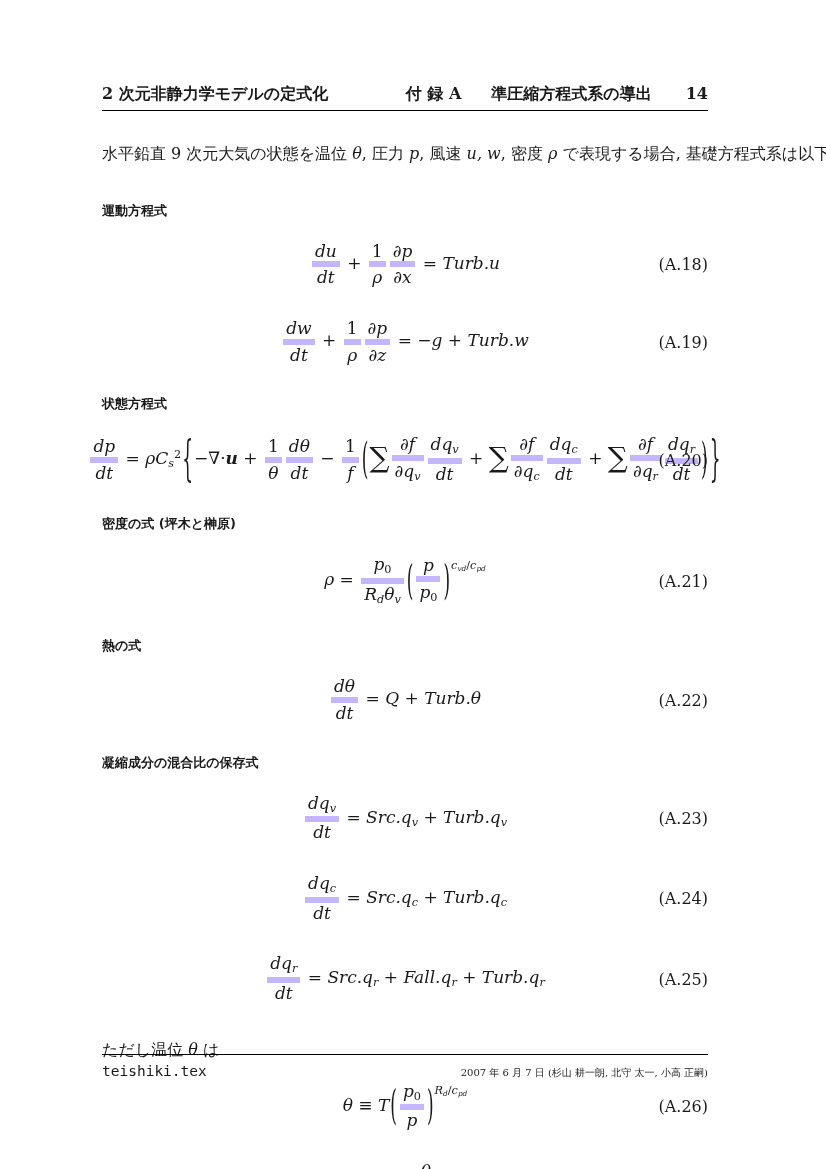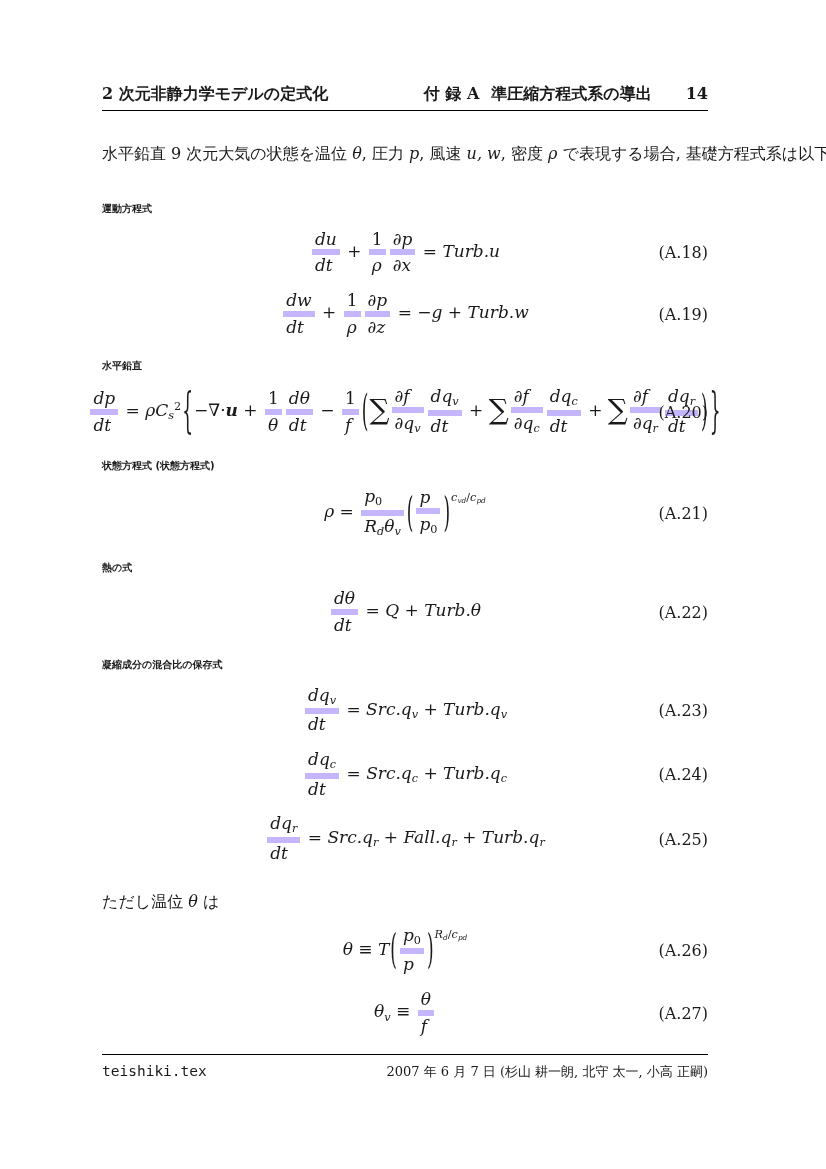--- a/index.html
+++ b/index.html
@@ -18,21 +18,21 @@
   }
   
   .pg-header{
     display:flex;align-items:baseline;
     font-size:16px;font-weight:bold;
     padding-bottom:5px;
     border-bottom:1.4px solid #000;
     white-space:pre;
   }
   .pg-header .h-left{margin-right:auto;}
-  .pg-header .h-mid{margin-right:12px;}
+  .pg-header .h-mid{margin-right:30px;}
   .pg-header .h-right{margin-right:34px;}
   
   .seg{white-space:pre;}
   .seg-sans{font-family:"DejaVu Sans","Liberation Sans",sans-serif;}
   .seg-serif{font-family:"DejaVu Serif","Liberation Serif",serif;}
   .seg-math{font-family:"DejaVu Serif",serif;font-style:italic;}
   .seg-mathsub{font-family:"DejaVu Serif",serif;font-style:italic;font-size:0.68em;vertical-align:-0.28em;}
   
   .section-heading{
     margin-top:34px;
@@ -43,21 +43,21 @@
   .intro{
     margin-top:32px;
     font-size:16px;line-height:1.42;
     text-align:justify;
   }
   
   #blocks{margin-top:6px;}
   .block-label{
     margin:15px 0 6px 0;
     font-family:"DejaVu Sans","Liberation Sans",sans-serif;
-    font-size:10px;font-weight:bold;
+    font-size:13px;font-weight:bold;
     white-space:pre;
   }
   #blocks > .block-label:first-child{margin-top:36px;}
   .block-text{
     margin:21px 0 5px 0;
     font-size:16px;
     white-space:pre;
   }
   
   .eq-row{
@@ -72,37 +72,37 @@
   }
   .eq-no{
     position:absolute;right:0;top:50%;
     transform:translateY(-50%);
     font-size:16px;
     background:transparent;
   }
   .mi{font-style:italic;white-space:pre;}
   .mr{font-style:normal;white-space:pre;}
   .mb{font-style:italic;font-weight:bold;white-space:pre;}
-  .frac{display:inline-block;vertical-align:middle;text-align:left;margin:8px 2px;}
+  .frac{display:inline-block;vertical-align:middle;text-align:center;margin:16px 2px;}
   .fnum{display:block;padding:0 3px 1px 3px;line-height:1.1;}
   .fden{display:block;border-top:6px solid #c4b5fd;padding:1px 3px 0 3px;line-height:1.1;}
   .msub{font-size:0.66em;vertical-align:-0.3em;white-space:pre;}
   .msup{font-size:0.66em;vertical-align:0.55em;white-space:pre;}
   .mhsup{font-size:0.66em;vertical-align:1.45em;white-space:pre;}
   .mbig{display:inline-block;vertical-align:middle;line-height:1;padding:0 1px;transform-origin:50% 50%;}
   .msum{font-size:1.65em;vertical-align:-0.12em;line-height:1;}
   
   #footer{
     position:absolute;left:102px;top:1054px;width:606px;
     border-top:1.2px solid #000;
     padding-top:8px;
     display:flex;justify-content:space-between;align-items:baseline;
   }
   .footer-file{font-family:"DejaVu Sans Mono","Liberation Mono",monospace;font-size:14.5px;}
-  .footer-date{font-size:13px;white-space:pre;text-align:center;}
+  .footer-date{font-size:10px;white-space:pre;text-align:center;}
 </style>
 </head>
 <body>
 
 <div id="page">
   <div id="content">
 
     <div class="pg-header">
       <span class="h-left"><span class="seg seg-serif">2 </span><span class="seg seg-sans">次元非静力学モデルの定式化</span></span>
       <span class="h-mid"><span class="seg seg-sans">付 録 </span><span class="seg seg-serif">A</span></span>
@@ -116,26 +116,26 @@
     <main id="blocks">
         <div class="block-label">運動方程式</div>
         <div class="eq-row">
           <span class="eq-formula"><span class="frac"><span class="fnum"><span class="mi">du</span></span><span class="fden"><span class="mi">dt</span></span></span><span class="mr"> + </span><span class="frac"><span class="fnum"><span class="mr">1</span></span><span class="fden"><span class="mi">ρ</span></span></span><span class="frac"><span class="fnum"><span class="mi">∂p</span></span><span class="fden"><span class="mi">∂x</span></span></span><span class="mr"> = </span><span class="mi">Turb.u</span></span>
           <span class="eq-no">(A.18)</span>
         </div>
         <div class="eq-row">
           <span class="eq-formula"><span class="frac"><span class="fnum"><span class="mi">dw</span></span><span class="fden"><span class="mi">dt</span></span></span><span class="mr"> + </span><span class="frac"><span class="fnum"><span class="mr">1</span></span><span class="fden"><span class="mi">ρ</span></span></span><span class="frac"><span class="fnum"><span class="mi">∂p</span></span><span class="fden"><span class="mi">∂z</span></span></span><span class="mr"> = −</span><span class="mi">g</span><span class="mr"> + </span><span class="mi">Turb.w</span></span>
           <span class="eq-no">(A.19)</span>
         </div>
-        <div class="block-label">水平鉛直</div>
+        <div class="block-label">状態方程式</div>
         <div class="eq-row tall">
           <span class="eq-formula"><span class="frac"><span class="fnum"><span class="mi">dp</span></span><span class="fden"><span class="mi">dt</span></span></span><span class="mr"> = </span><span class="mi">ρC</span><span class="msub"><span class="mi">s</span></span><span class="msup"><span class="mr">2</span></span><span class="mbig" style="transform: scaleY(2.9);">{</span><span class="mr">−∇·</span><span class="mb">u</span><span class="mr"> + </span><span class="frac"><span class="fnum"><span class="mr">1</span></span><span class="fden"><span class="mi">θ</span></span></span><span class="frac"><span class="fnum"><span class="mi">dθ</span></span><span class="fden"><span class="mi">dt</span></span></span><span class="mr"> − </span><span class="frac"><span class="fnum"><span class="mr">1</span></span><span class="fden"><span class="mi">f</span></span></span><span class="mbig" style="transform: scaleY(2.5);">(</span><span class="msum">∑</span><span class="frac"><span class="fnum"><span class="mi">∂f</span></span><span class="fden"><span class="mi">∂q</span><span class="msub"><span class="mi">v</span></span></span></span><span class="frac"><span class="fnum"><span class="mi">dq</span><span class="msub"><span class="mi">v</span></span></span><span class="fden"><span class="mi">dt</span></span></span><span class="mr"> + </span><span class="msum">∑</span><span class="frac"><span class="fnum"><span class="mi">∂f</span></span><span class="fden"><span class="mi">∂q</span><span class="msub"><span class="mi">c</span></span></span></span><span class="frac"><span class="fnum"><span class="mi">dq</span><span class="msub"><span class="mi">c</span></span></span><span class="fden"><span class="mi">dt</span></span></span><span class="mr"> + </span><span class="msum">∑</span><span class="frac"><span class="fnum"><span class="mi">∂f</span></span><span class="fden"><span class="mi">∂q</span><span class="msub"><span class="mi">r</span></span></span></span><span class="frac"><span class="fnum"><span class="mi">dq</span><span class="msub"><span class="mi">r</span></span></span><span class="fden"><span class="mi">dt</span></span></span><span class="mbig" style="transform: scaleY(2.5);">)</span><span class="mbig" style="transform: scaleY(2.9);">}</span></span>
           <span class="eq-no">(A.20)</span>
         </div>
-        <div class="block-label">状態方程式 (状態方程式)</div>
+        <div class="block-label">密度の式 (坪木と榊原)</div>
         <div class="eq-row tall">
           <span class="eq-formula"><span class="mi">ρ</span><span class="mr"> = </span><span class="frac"><span class="fnum"><span class="mi">p</span><span class="msub"><span class="mr">0</span></span></span><span class="fden"><span class="mi">R</span><span class="msub"><span class="mi">d</span></span><span class="mi">θ</span><span class="msub"><span class="mi">v</span></span></span></span><span class="mbig" style="transform: scaleY(2.4);">(</span><span class="frac"><span class="fnum"><span class="mi">p</span></span><span class="fden"><span class="mi">p</span><span class="msub"><span class="mr">0</span></span></span></span><span class="mbig" style="transform: scaleY(2.4);">)</span><span class="mhsup"><span class="mi">c</span><span class="msub"><span class="mi">vd</span></span><span class="mr">/</span><span class="mi">c</span><span class="msub"><span class="mi">pd</span></span></span></span>
           <span class="eq-no">(A.21)</span>
         </div>
         <div class="block-label">熱の式</div>
         <div class="eq-row">
           <span class="eq-formula"><span class="frac"><span class="fnum"><span class="mi">dθ</span></span><span class="fden"><span class="mi">dt</span></span></span><span class="mr"> = </span><span class="mi">Q</span><span class="mr"> + </span><span class="mi">Turb.θ</span></span>
           <span class="eq-no">(A.22)</span>
         </div>
         <div class="block-label">凝縮成分の混合比の保存式</div>

